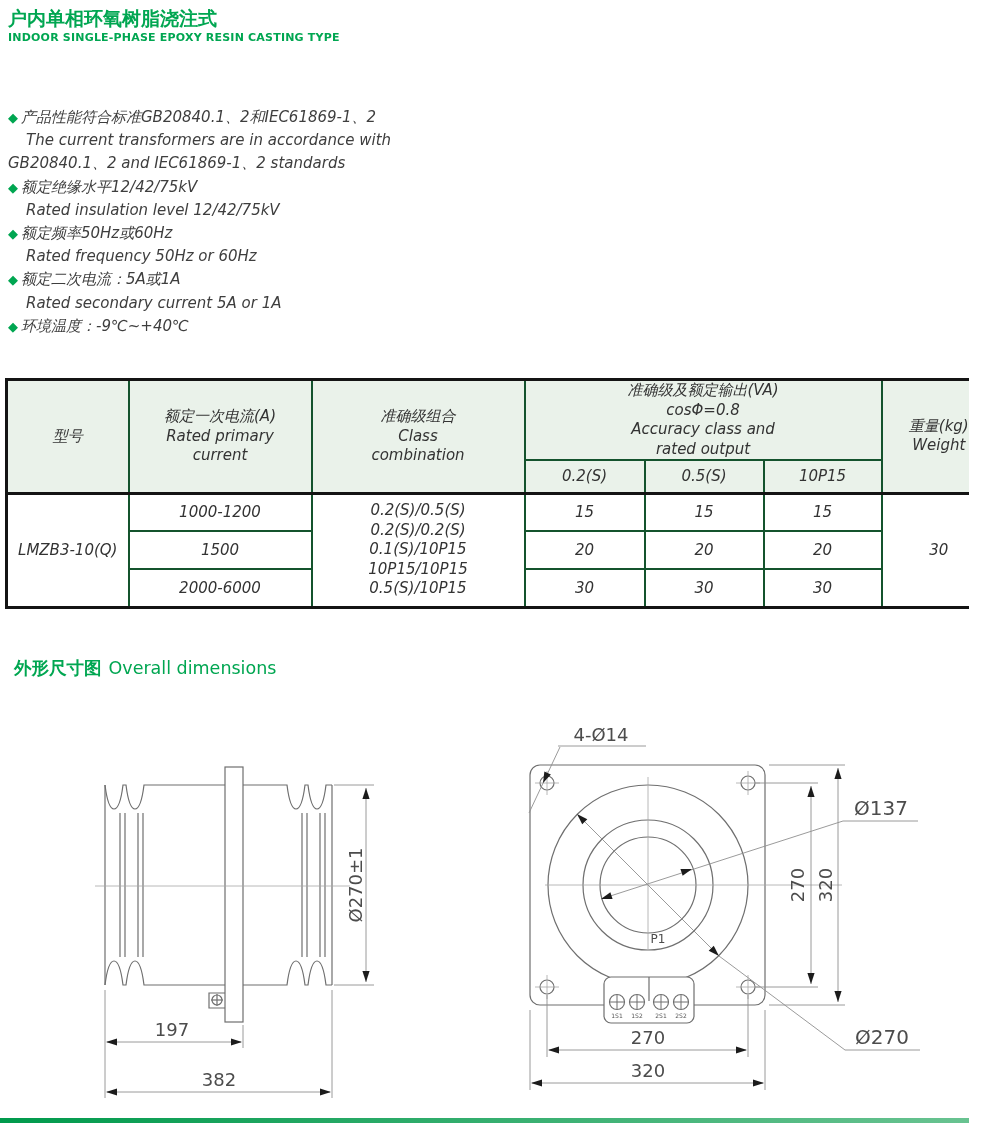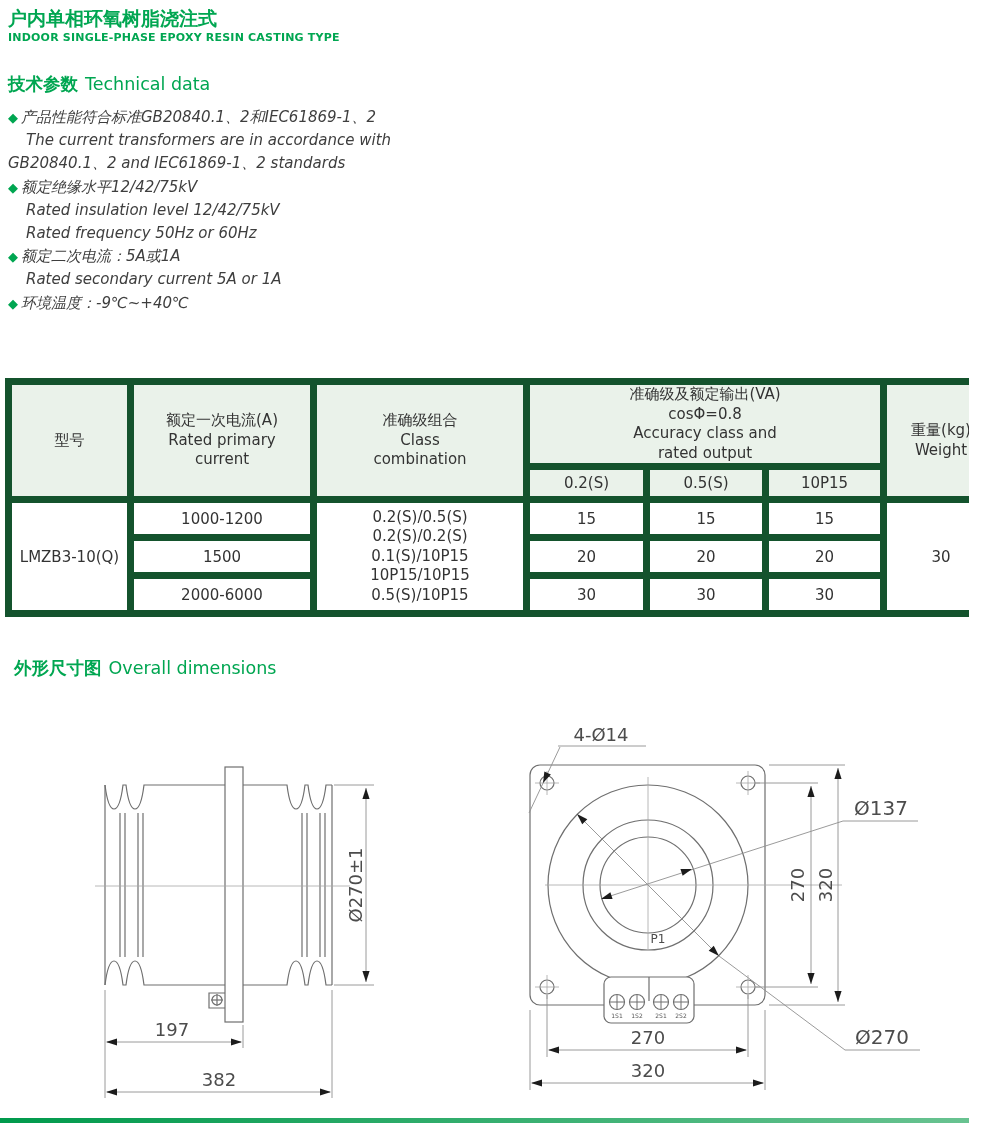--- a/index.html
+++ b/index.html
@@ -15,21 +15,21 @@
   .sec-dims{left:14px;top:656px;}
   .specs{left:8px;top:106px;font-size:15px;line-height:23.2px;color:#3e3e3e;font-style:italic;}
   .spec-line{white-space:nowrap;}
   .spec-line .txt{vertical-align:baseline;}
   .indent{padding-left:18px;}
   .diamond{color:var(--green);font-size:13px;margin-right:3px;}
   
   .spec-table{position:absolute;left:5px;top:378px;width:990px;border-collapse:collapse;
               table-layout:fixed;font-size:15px;color:#333;text-align:center;
               border:3px solid #141414;}
-  .spec-table th,.spec-table td{border:7px solid #14532d;font-weight:normal;padding:0;}
+  .spec-table th,.spec-table td{border:2px solid #14532d;font-weight:normal;padding:0;font-style:italic;}
   .spec-table thead th{background:#eaf2ea;}
   .spec-table .hb{border-bottom:3px solid #141414;}
   .spec-table tr.main{height:78px;}
   .spec-table tr.sub{height:33px;}
   .spec-table tbody tr{height:38px;}
   .spec-table .line{line-height:19.5px;}
   
   .drawings{position:absolute;left:0;top:700px;}
   .obj{stroke:#6f6f6f;stroke-width:1.2;fill:none;}
   .fillw{fill:#fff;}
@@ -44,30 +44,28 @@
               background:linear-gradient(90deg,#009a4c,#6cc493);}
 </style>
 </head>
 <body>
 
 <div class="page">
 
   <div class="abs title-cn">户内单相环氧树脂浇注式</div>
   <div class="abs title-en">INDOOR SINGLE-PHASE EPOXY RESIN CASTING TYPE</div>
 
-  <div class="abs sec-head sec-tech">
-    <span class="h-cn">技术参数</span><span class="h-en">Technical data</span>
-  </div>
 
   <div class="abs specs">
     <div class="spec-line"><span class="diamond">◆</span><span class="txt">产品性能符合标准GB20840.1、2和IEC61869-1、2</span></div>
     <div class="spec-line indent">The current transformers are in accordance with</div>
     <div class="spec-line">GB20840.1、2 and IEC61869-1、2 standards</div>
     <div class="spec-line"><span class="diamond">◆</span><span class="txt">额定绝缘水平12/42/75kV</span></div>
     <div class="spec-line indent">Rated insulation level 12/42/75kV</div>
+    <div class="spec-line"><span class="diamond">◆</span><span class="txt">额定频率50Hz或60Hz</span></div>
     <div class="spec-line indent">Rated frequency 50Hz or 60Hz</div>
     <div class="spec-line"><span class="diamond">◆</span><span class="txt">额定二次电流：5A或1A</span></div>
     <div class="spec-line indent">Rated secondary current 5A or 1A</div>
     <div class="spec-line"><span class="diamond">◆</span><span class="txt">环境温度：-9℃~+40℃</span></div>
   </div>
 
   <table class="spec-table">
     <colgroup>
       <col style="width:122px">
         <col style="width:183px">

